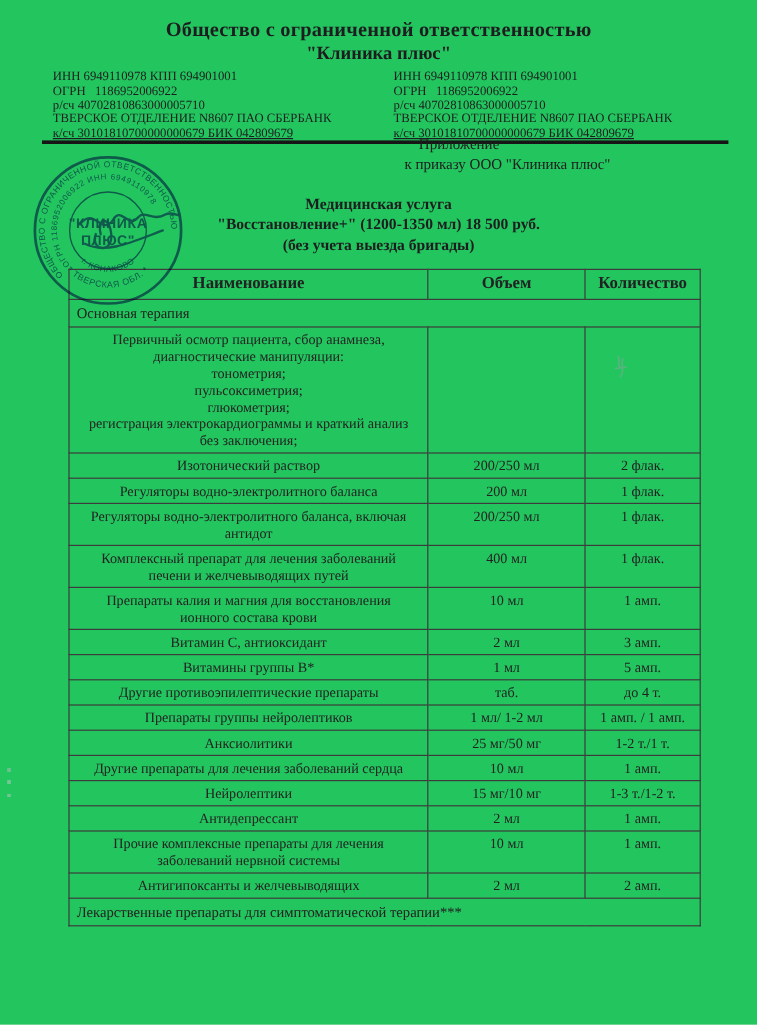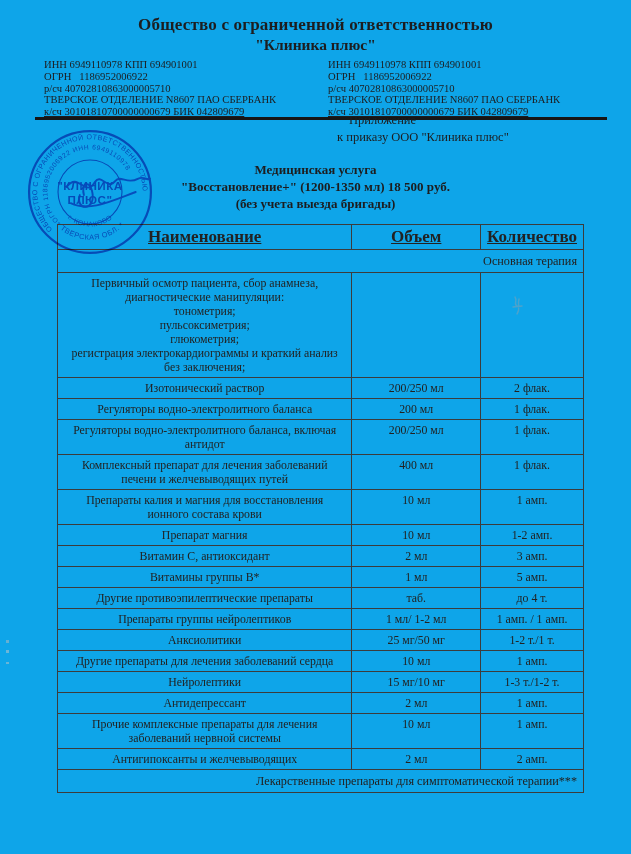--- a/index.html
+++ b/index.html
@@ -1,21 +1,21 @@
 <!DOCTYPE html>
 <html><head>
 <meta charset="utf-8">
 <style>
   * { margin: 0; padding: 0; box-sizing: border-box; }
   html, body { background: #e8e8e8; }
   .page {
     position: relative;
     width: 631px; height: 854px;
     margin: 0 auto;
-    background: #0ea5e9;
+    background: #22c55e;
     font-family: "Liberation Serif", "DejaVu Serif", serif;
     color: #1d1d1f;
     overflow: hidden;
   }
   .org-title {
     position: absolute; top: 14px; left: 0; right: 0;
     text-align: center; font-weight: bold;
   }
   .org-title .l1 { font-size: 17px; line-height: 21px; letter-spacing: .2px; }
   .org-title .l2 { font-size: 15.5px; line-height: 19px; }
@@ -46,27 +46,26 @@
     border-collapse: collapse;
     font-size: 11.8px; line-height: 14px;
     color: #222;
   }
   .doc-table td, .doc-table th {
     border: 1px solid #3c3c3c;
     padding: 3px 6px;
     vertical-align: top;
   }
   .doc-table th {
-    font-size: 17px; padding: 5px 6px; text-align: center;
+    font-size: 14px; padding: 5px 6px; text-align: center;
     font-weight: bold;
-    text-decoration: underline;
   }
   .doc-table td.c { text-align: center; }
   .doc-table td.name { text-align: center; white-space: pre-line; }
-  .doc-table td.section { text-align: right; padding: 4px 6px; font-size: 12.2px; }
+  .doc-table td.section { text-align: left; padding: 4px 6px; font-size: 12.2px; }
   .stamp {
     position: absolute; left: 24px; top: 126px; width: 132px; height: 132px;
     opacity: .82;
     mix-blend-mode: multiply;
     pointer-events: none;
   }
   .stamp svg { overflow: visible; }
   .artifact {
     position: absolute; left: 508px; top: 294px; width: 20px; height: 24px;
     opacity: .45; pointer-events: none;
@@ -165,25 +164,20 @@
       <td class="c">400 мл</td>
       <td class="c">1 флак.</td>
     </tr>
     <tr>
       <td class="name">Препараты калия и магния для восстановления
 ионного состава крови</td>
       <td class="c">10 мл</td>
       <td class="c">1 амп.</td>
     </tr>
     <tr>
-      <td class="name">Препарат магния</td>
-      <td class="c">10 мл</td>
-      <td class="c">1-2 амп.</td>
-    </tr>
-    <tr>
       <td class="name">Витамин С, антиоксидант</td>
       <td class="c">2 мл</td>
       <td class="c">3 амп.</td>
     </tr>
     <tr>
       <td class="name">Витамины группы В*</td>
       <td class="c">1 мл</td>
       <td class="c">5 амп.</td>
     </tr>
     <tr>

